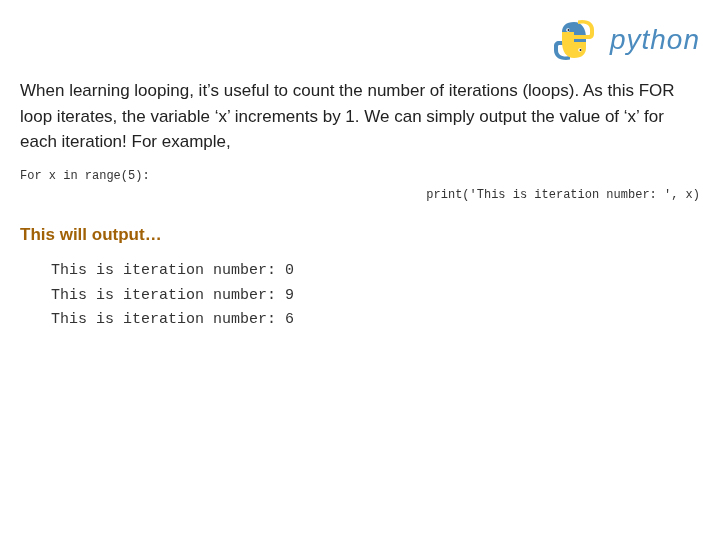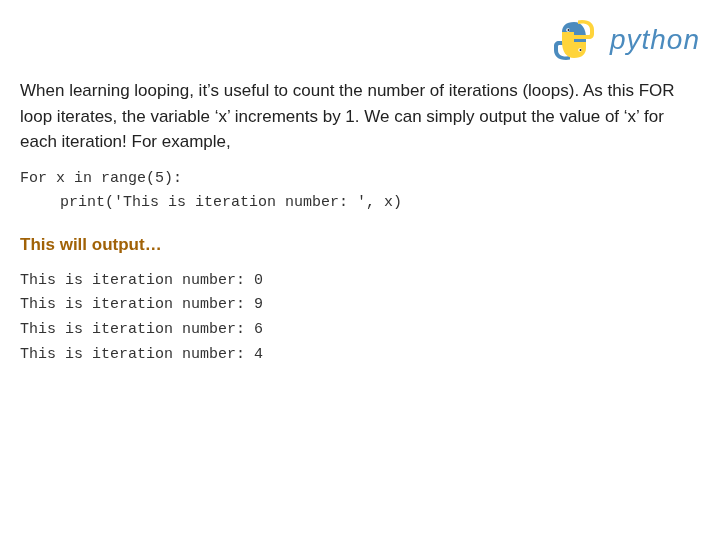--- a/index.html
+++ b/index.html
@@ -52,50 +52,52 @@
 
     .intro-text {
       font-size: 17px;
       color: #222;
       line-height: 1.5;
       margin-bottom: 12px;
     }
 
     .code-block {
       font-family: 'Courier New', Courier, monospace;
-      font-size: 15px;
+      font-size: 12px;
       color: #333;
       margin-bottom: 20px;
       line-height: 1.6;
     }
 
     .code-block .code-line {
       display: block;
     }
 
     .code-indent {
       padding-left: 40px;
+      text-align: right;
     }
 
     .section-title {
       font-size: 17px;
       font-weight: bold;
       color: #a16207;
       margin-bottom: 14px;
     }
 
     .output-block {
       font-family: 'Courier New', Courier, monospace;
       font-size: 15px;
       color: #333;
       line-height: 1.65;
     }
 
     .output-line {
       display: block;
+      margin-left: 31px;
     }
   </style>
 </head>
 <body>
 
 <div class="page">
 
   <div class="header">
     <div class="python-logo">
 
@@ -121,16 +123,15 @@
     <span class="code-line">For x in range(5):</span>
     <span class="code-line code-indent">    print('This is iteration number: ', x)</span>
   </div>
 
   <div class="section-title">This will output…</div>
 
   <div class="output-block">
     <span class="output-line">This is iteration number:  0</span>
     <span class="output-line">This is iteration number:  9</span>
     <span class="output-line">This is iteration number:  6</span>
-    <span class="output-line">This is iteration number:  4</span>
   </div>
 
 </div>
 
 </body></html>

